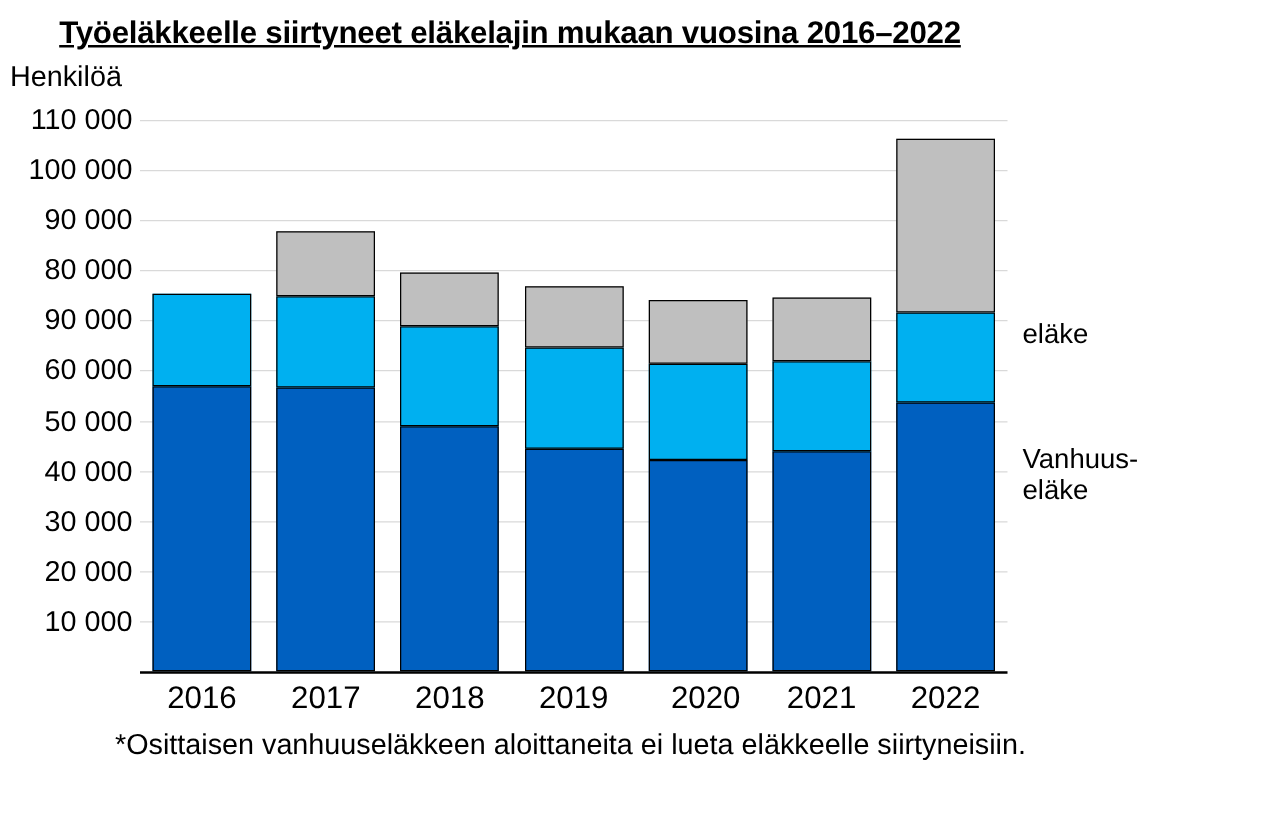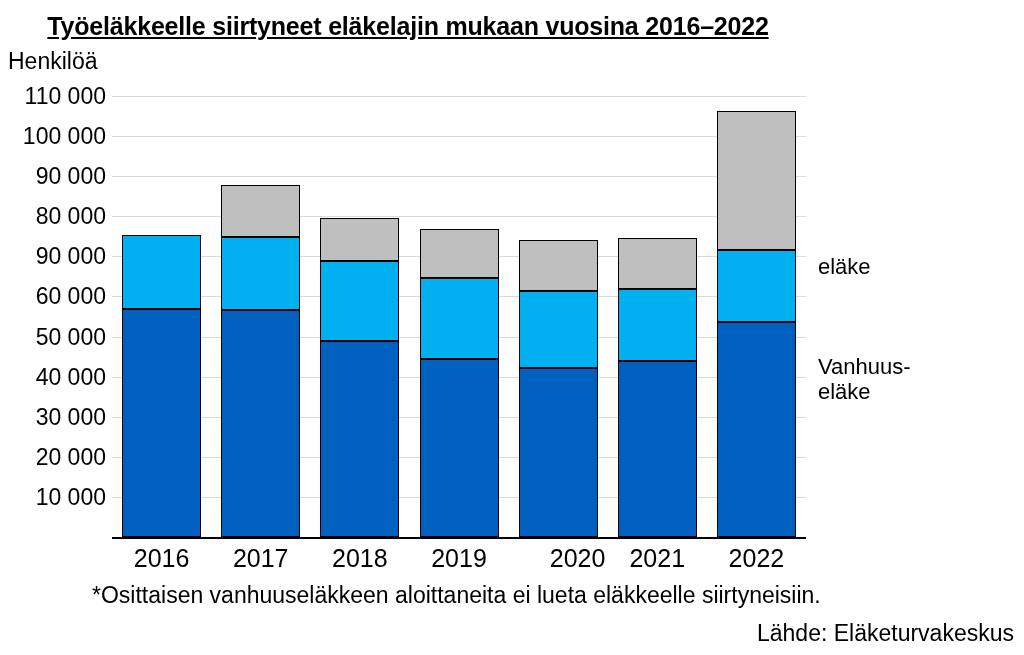--- a/index.html
+++ b/index.html
@@ -199,31 +199,30 @@
       </div>
   </div>
 
   <div class="axis-bottom"></div>
 
   <div id="xticks">
       <div class="xtick" style="left: 112px; width: 99.1429px;">2016</div>
       <div class="xtick" style="left: 211.143px; width: 99.1429px;">2017</div>
       <div class="xtick" style="left: 310.286px; width: 99.1429px;">2018</div>
       <div class="xtick" style="left: 409.429px; width: 99.1429px; text-align: center;">2019</div>
-      <div class="xtick" style="left: 528px; width: 99.1429px;">2020</div>
+      <div class="xtick" style="left: 515px; width: 99.1429px;">2020</div>
       <div class="xtick" style="left: 607.714px; width: 99.1429px;">2021</div>
       <div class="xtick" style="left: 706.857px; width: 99.1429px;">2022</div>
     </div>
 
   <div class="legend-item" style="top:150px;">
   </div>
   <div class="legend-item" style="top:255px;">
     <div>eläke</div>
   </div>
   <div class="legend-item" style="top:355px;">
     <div>Vanhuus-</div>
     <div>eläke</div>
   </div>
 
   <div class="footnote">*Osittaisen vanhuuseläkkeen aloittaneita ei lueta eläkkeelle siirtyneisiin.</div>
-  <div class="source">Lähde: Eläketurvakeskus</div>
 
 </div>
 
 </body></html>

